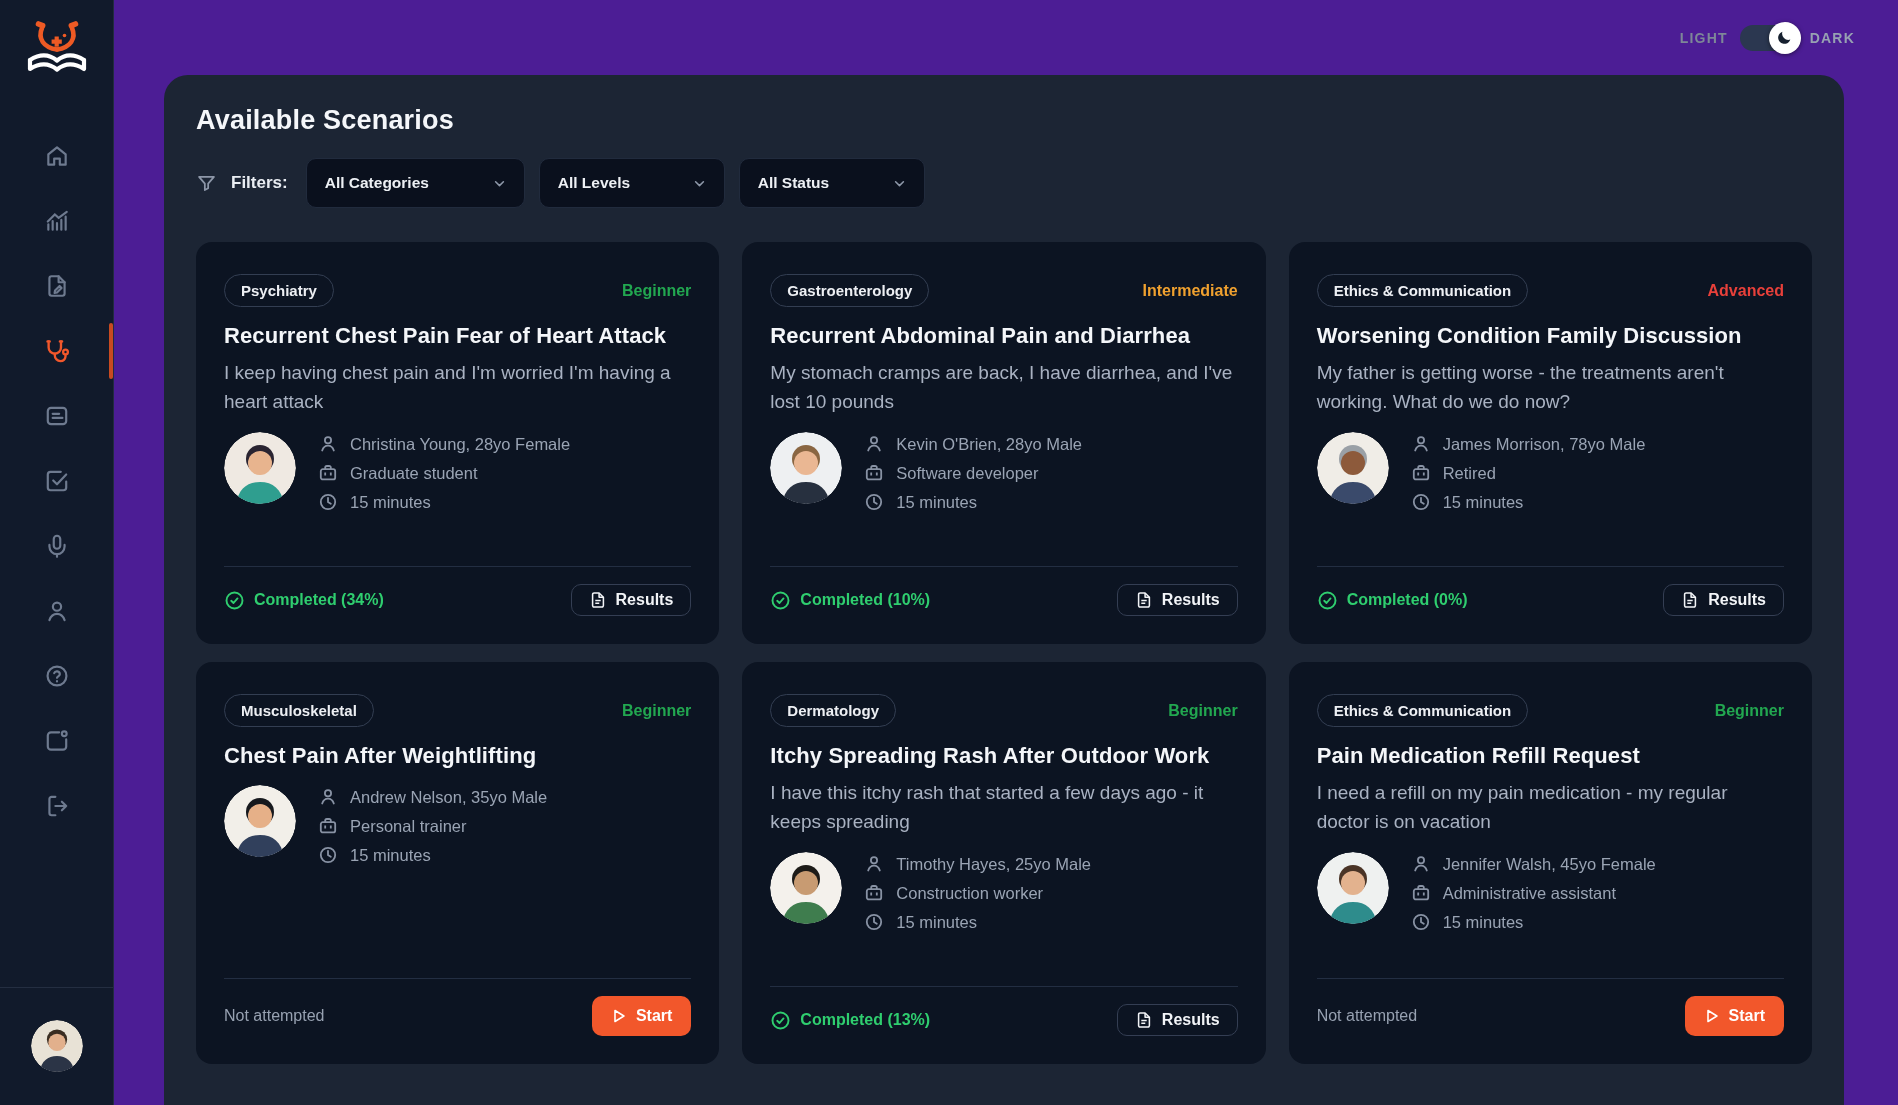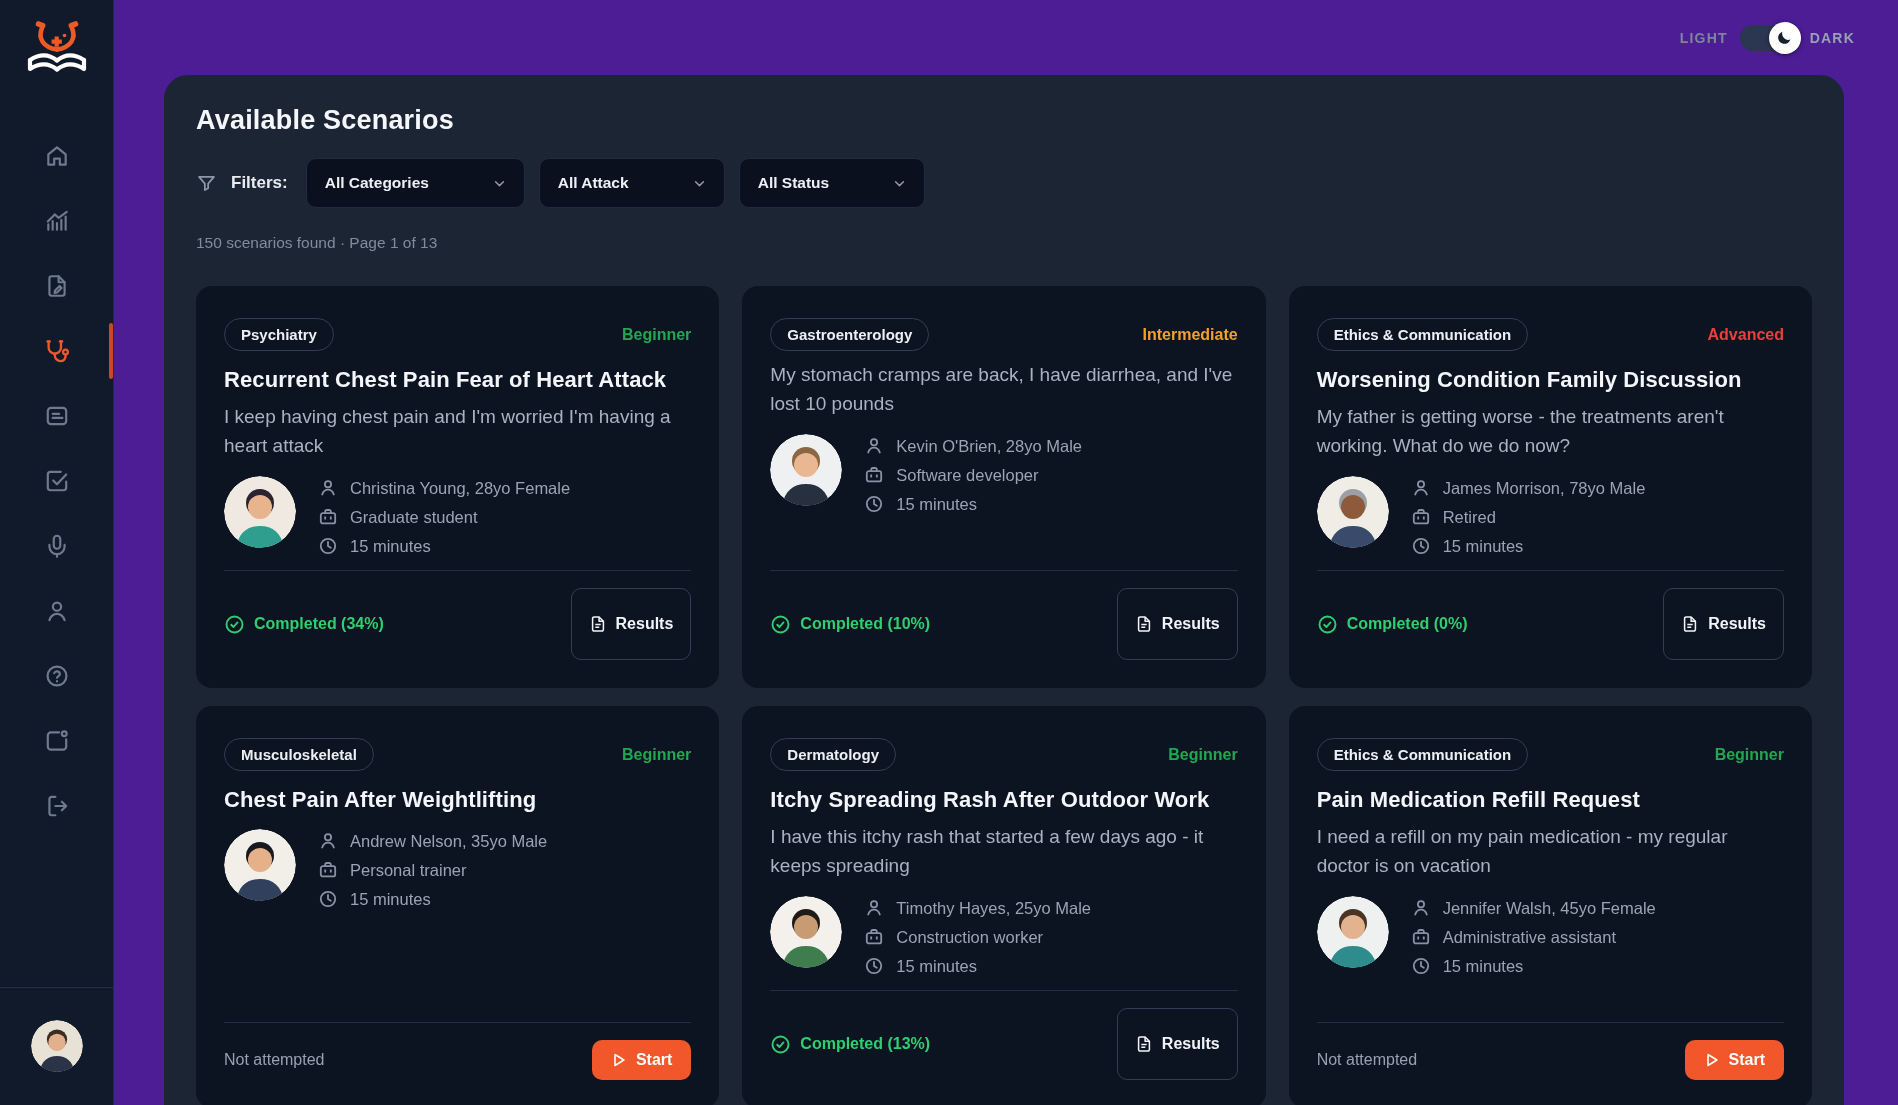--- a/index.html
+++ b/index.html
@@ -45,21 +45,21 @@
   .meta{display:flex;gap:22px;margin-top:16px;align-items:flex-start;}
   .avatar{width:72px;height:72px;border-radius:50%;overflow:hidden;flex:none;}
   .meta-rows{display:flex;flex-direction:column;gap:9px;padding-top:2px;min-width:0;}
   .meta-row{display:flex;align-items:center;gap:12px;font-size:16.5px;color:#9AA4B4;}
   .meta-row svg{stroke:#8892A4;flex:none;}
   .divider{margin-top:auto;height:1px;background:#232E42;}
   .card-foot{margin-top:17px;display:flex;align-items:center;justify-content:space-between;gap:8px;}
   .status{display:flex;align-items:center;gap:9px;font-size:16px;font-weight:600;color:#2FCE6F;}
   .status.na{color:#97A1B1;font-weight:400;}
   .btn{display:flex;align-items:center;gap:9px;border-radius:10px;font-size:16px;cursor:pointer;font-family:inherit;}
-  .btn-results{background:transparent;border:1px solid #343E53;color:#F2F4F7;font-weight:600;padding:26px 17px;}
+  .btn-results{background:transparent;border:1px solid #343E53;color:#F2F4F7;font-weight:600;padding:6px 17px;}
   .btn-start{background:#F2572B;border:none;color:#FFFFFF;font-weight:700;padding:11px 19px;}
   svg{display:block;}
 </style>
 </head>
 <body>
 
 <svg width="0" height="0" style="position:absolute">
   <defs>
     <g id="i-user-sm" fill="none" stroke-width="1.8" stroke-linecap="round">
         <circle cx="10" cy="6.2" r="3.1"></circle>
@@ -222,34 +222,33 @@
             <path d="M3.5 4.5h17l-6.6 7.6v5.4l-3.8 2v-7.4z"></path>
           </svg>
         <span class="filters-label">Filters:</span>
         <div class="dropdown dd-cat">
           <span>All Categories</span>
           <svg viewBox="0 0 24 24" width="17" height="17" fill="none" stroke="#8D97A8" stroke-width="2.2" stroke-linecap="round" stroke-linejoin="round">
               <path d="M6.5 9.5l5.5 5.5 5.5-5.5"></path>
             </svg>
         </div>
         <div class="dropdown dd-lvl">
-          <span>All Attack</span>
+          <span>All Levels</span>
           <svg viewBox="0 0 24 24" width="17" height="17" fill="none" stroke="#8D97A8" stroke-width="2.2" stroke-linecap="round" stroke-linejoin="round">
               <path d="M6.5 9.5l5.5 5.5 5.5-5.5"></path>
             </svg>
         </div>
         <div class="dropdown dd-sts">
           <span>All Status</span>
           <svg viewBox="0 0 24 24" width="17" height="17" fill="none" stroke="#8D97A8" stroke-width="2.2" stroke-linecap="round" stroke-linejoin="round">
               <path d="M6.5 9.5l5.5 5.5 5.5-5.5"></path>
             </svg>
         </div>
       </div>
 
-      <div class="results-count">150 scenarios found · Page 1 of 13</div>
 
       <div class="cards">
 
         <article class="card">
           <div class="card-top">
             <span class="badge">Psychiatry</span>
             <span class="difficulty" color="#22A750" style="color: rgb(34, 167, 80);">Beginner</span>
           </div>
           <h3 class="card-title">Recurrent Chest Pain Fear of Heart Attack</h3>
           <p class="card-desc">I keep having chest pain and I'm worried I'm having a heart attack</p>
@@ -303,20 +302,21 @@
                 <span>Results</span>
               </button>
           </div>
         </article>
 
         <article class="card">
           <div class="card-top">
             <span class="badge">Gastroenterology</span>
             <span class="difficulty" color="#F0A12F" style="color: rgb(240, 161, 47);">Intermediate</span>
           </div>
+          <h3 class="card-title">Recurrent Abdominal Pain and Diarrhea</h3>
           <p class="card-desc">My stomach cramps are back, I have diarrhea, and I've lost 10 pounds</p>
           <div class="meta">
             <span class="avatar">
               <svg viewBox="0 0 72 72" width="72" height="72">
                   <clipPath id="av1">
                     <circle cx="36" cy="36" r="36"></circle>
                   </clipPath>
                   <g clip-path="url(#av1)">
                     <circle cx="36" cy="36" r="36" fill="#EEF0F2" style="fill: rgb(238, 240, 242);"></circle>
                     <circle cx="36" cy="27" r="14" fill="#8A6642" style="fill: rgb(138, 102, 66);"></circle>

